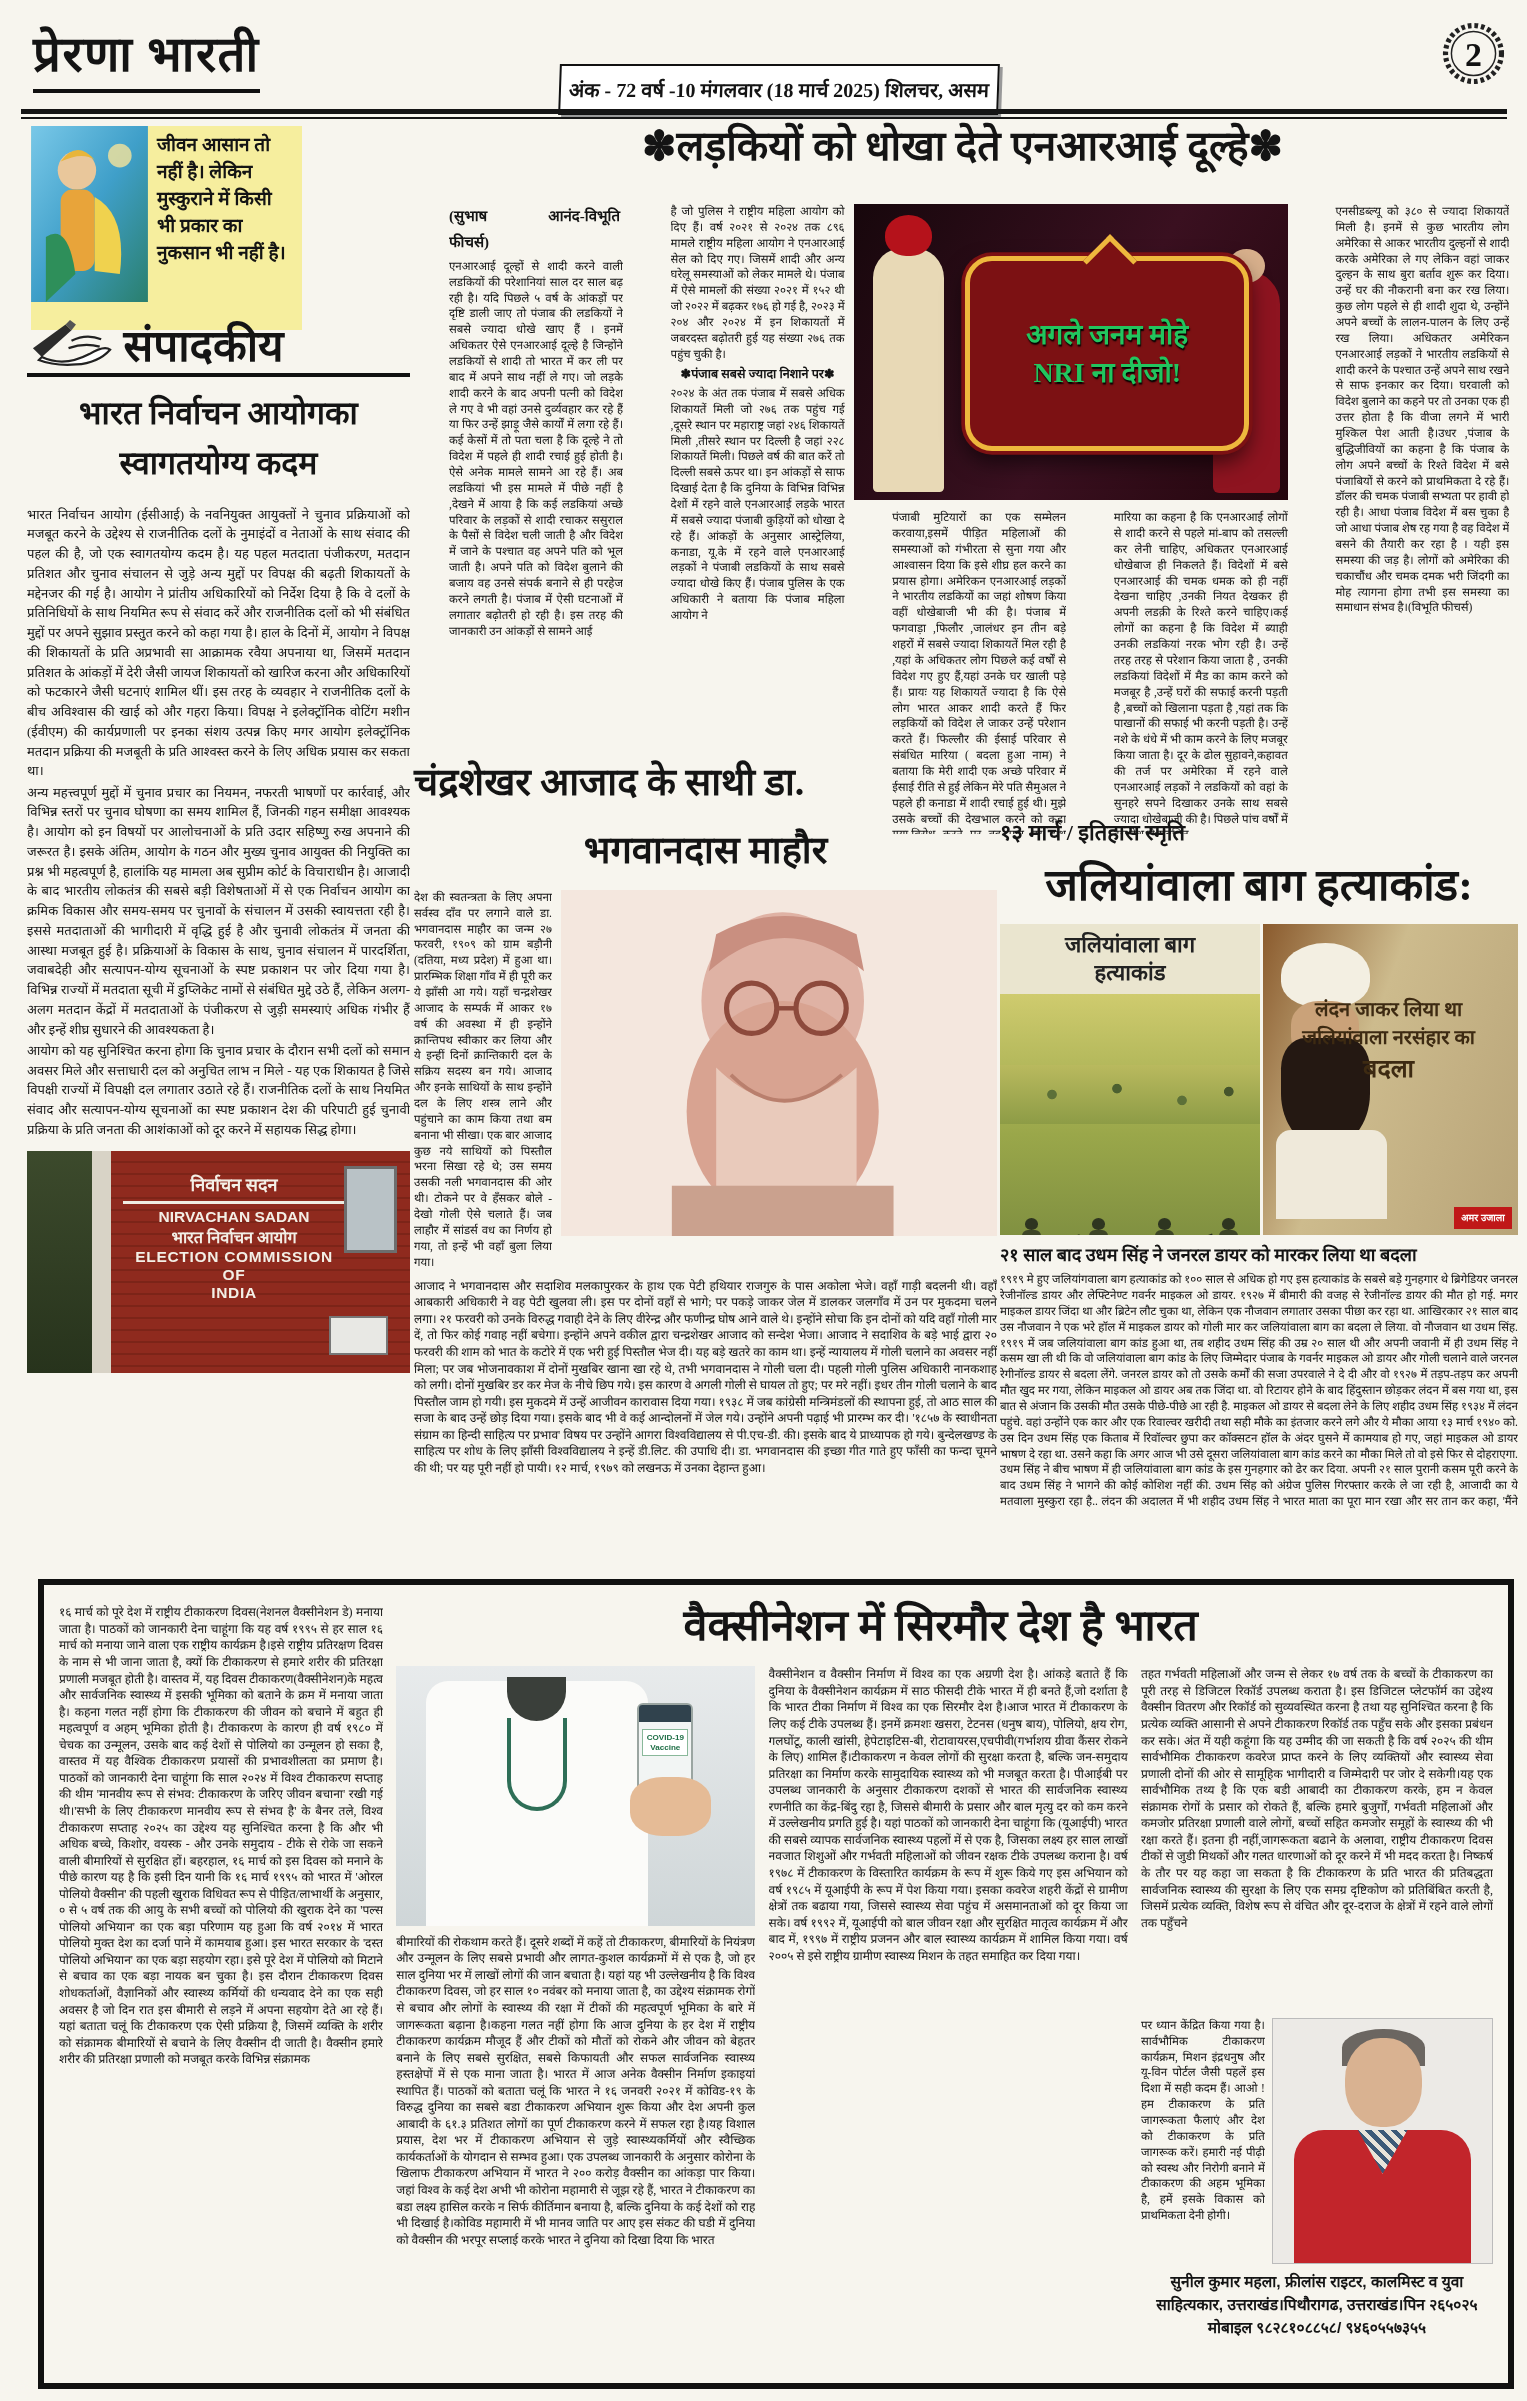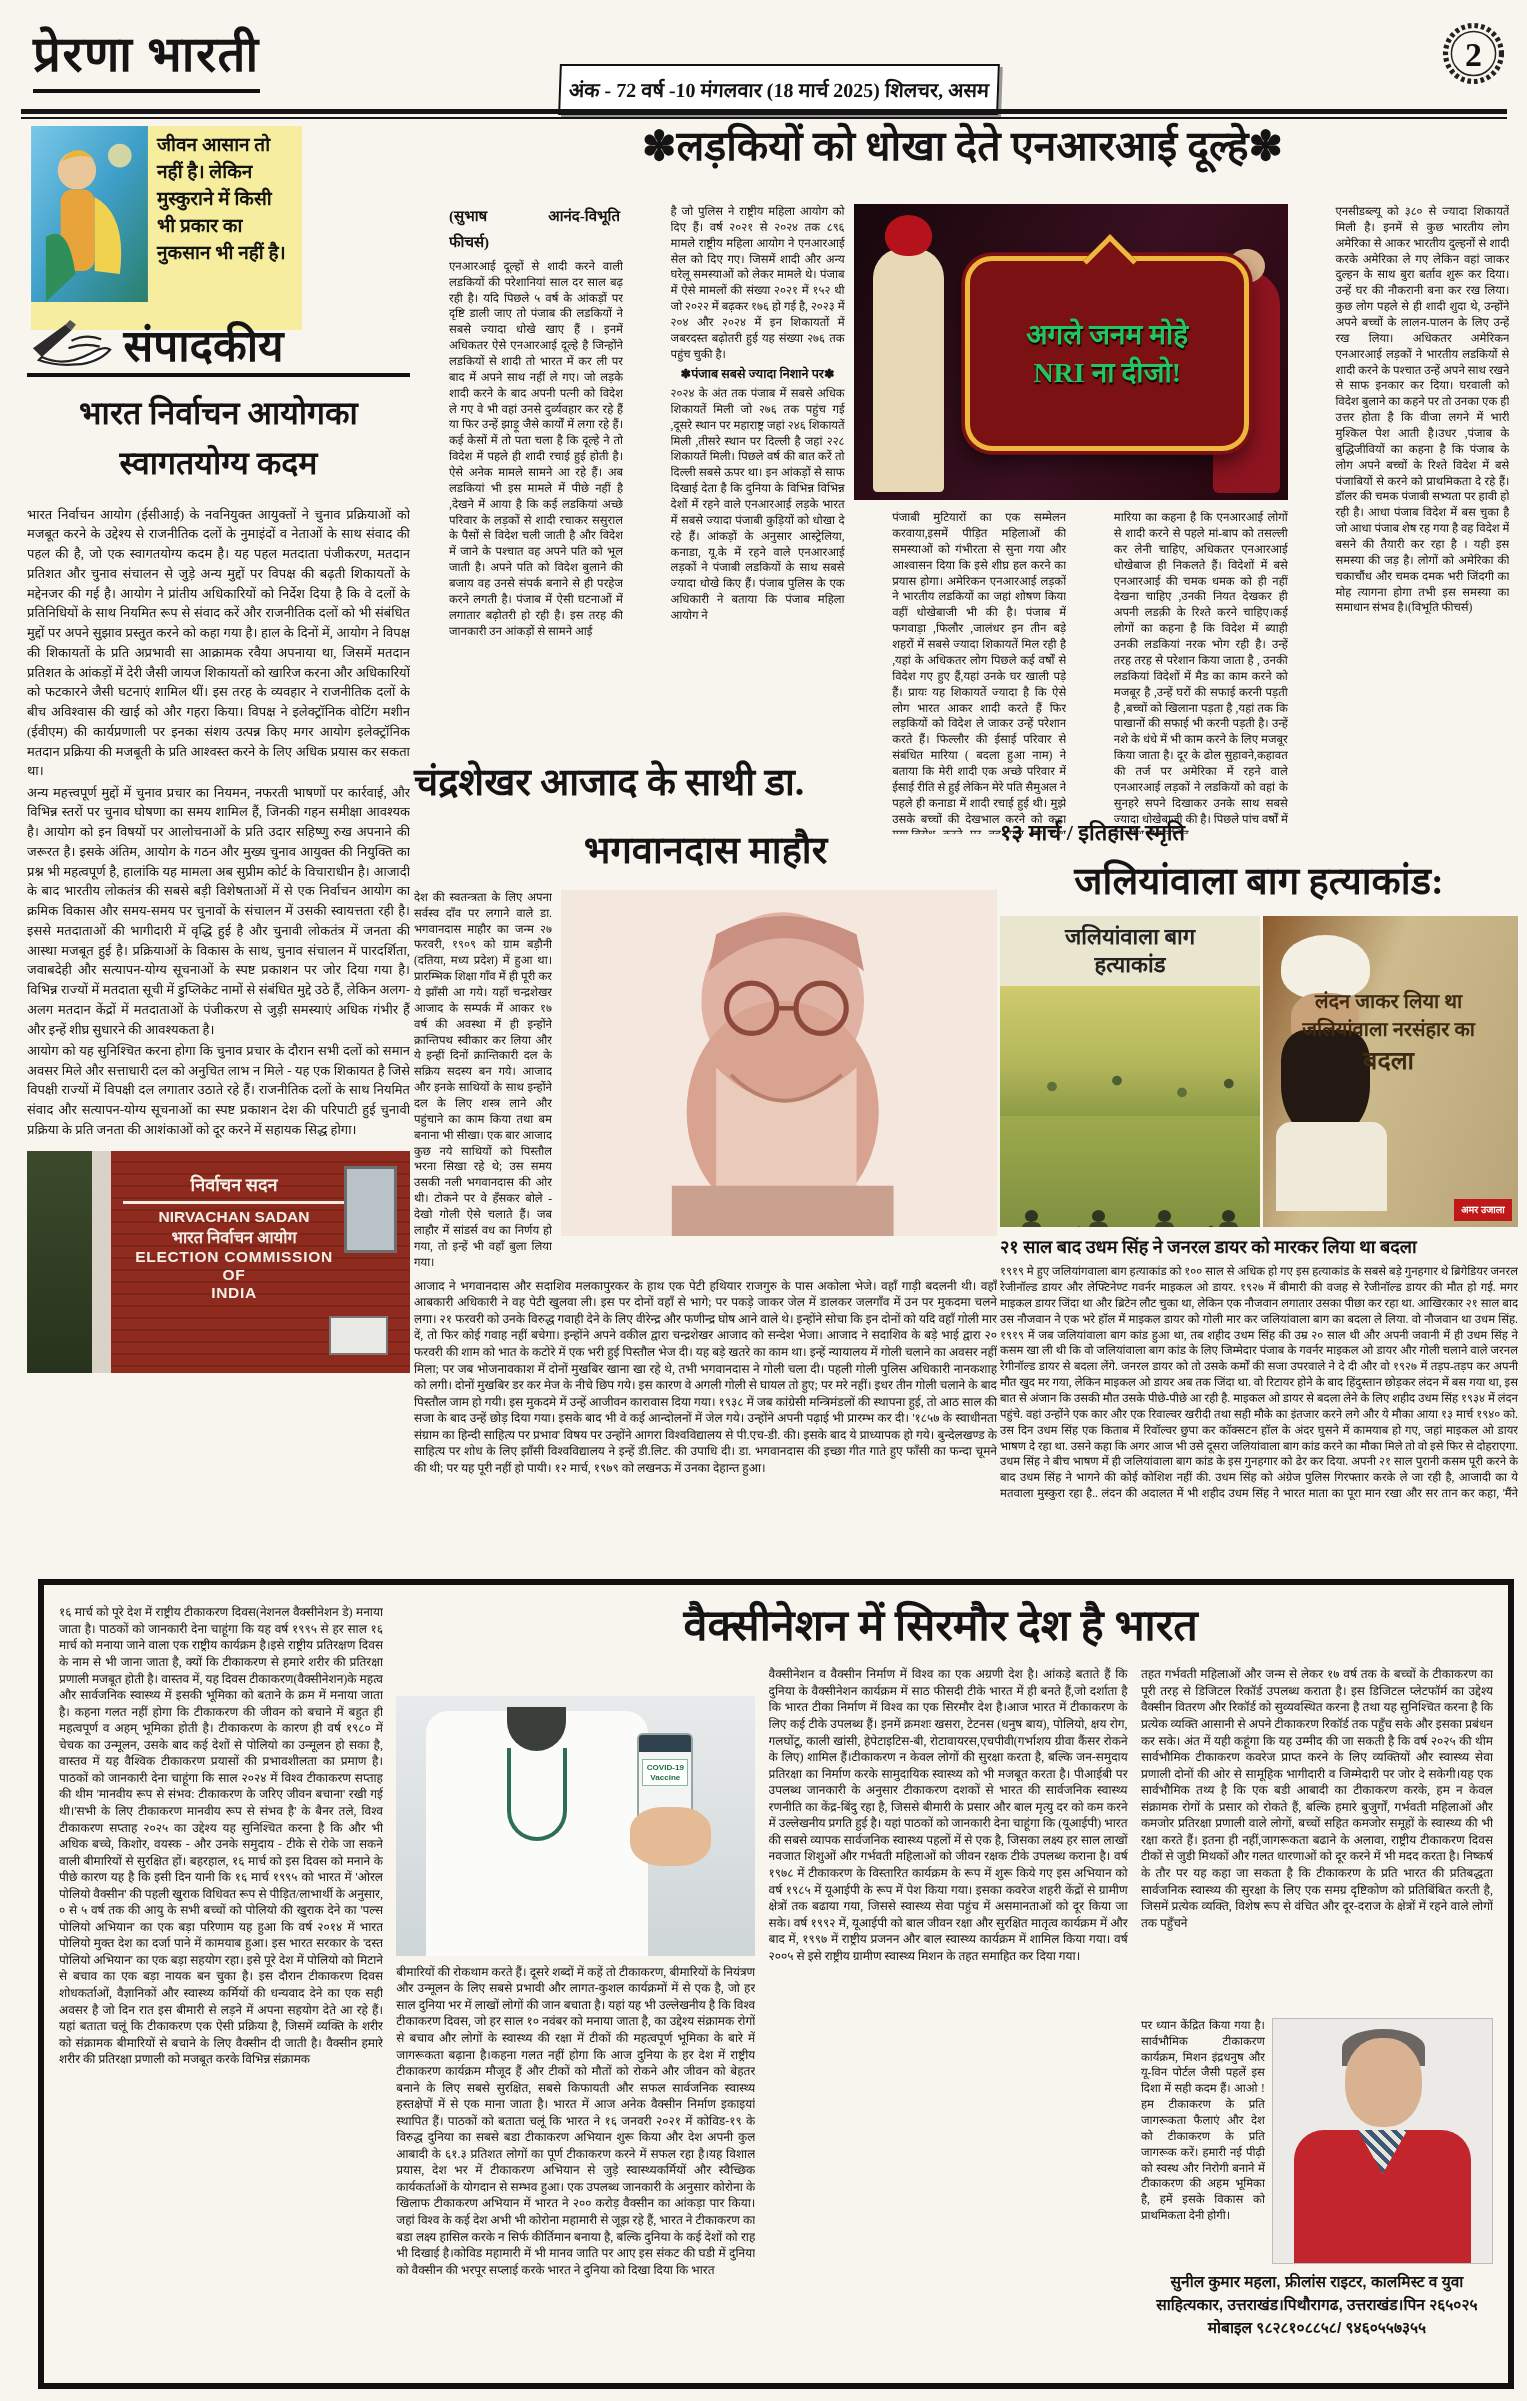--- a/index.html
+++ b/index.html
@@ -66,42 +66,42 @@
   .mahaur{position:absolute;left:414px;top:763px;width:583px;}
   .mh-h{text-align:left;font-size:38px;font-weight:bold;line-height:1.04;}
   .mh-h2{text-align:center;font-size:38px;font-weight:bold;margin-top:19px;}
   .mh-row{display:flex;margin-top:16.3px;}
   .mh-left{width:138px;flex:none;font-size:11.5px;}
   .mh-portrait{flex:1;height:346px;margin-left:9px;position:relative;background:#f6ece4;overflow:hidden;}
   .mh-bottom{margin-top:7.4px;height:263px;font-size:12px;}
   
   .jall{position:absolute;left:1000px;top:763px;width:518px;}
   .jall-kicker{font-size:22px;font-weight:bold;margin-top:53px;}
-  .jall-h{text-align:center;font-size:38px;font-weight:bold;margin:7.4px 0 10.4px 0;}
+  .jall-h{text-align:center;font-size:44px;font-weight:bold;margin:7.4px 0 10.4px 0;}
   .jall-imgs{display:flex;gap:3px;height:311px;}
   .jl{width:260px;position:relative;overflow:hidden;background:#c7c46a;}
   .jl-band{background:#eae5cf;color:#222;text-align:center;font-weight:bold;font-size:22px;line-height:1.25;padding:7.4px 0;}
   .jl-scene{position:relative;height:100%;background:linear-gradient(#cfcb6e 0%,#9aa74a 45%,#6f813b 100%);}
   .jr{flex:1;position:relative;overflow:hidden;background:linear-gradient(110deg,#8a5a2d,#cdbb8d 40%,#b8a478);}
   .jr-man{position:absolute;left:13.3px;top:19px;width:111px;height:274px;}
   .jr-turban{width:89px;height:64px;background:#f3efe2;border-radius:50% 50% 40% 40%;margin-left:4.4px;}
   .jr-face{width:68px;height:59px;background:#caa279;border-radius:40%;margin:-6px 0 0 15px;}
   .jr-beard{width:89px;height:111px;background:#241812;border-radius:30% 30% 55% 55%;margin:-22px 0 0 4.4px;}
   .jr-body{width:111px;height:89px;background:#efe9da;border-radius:15px 15px 0 0;margin-top:-19px;}
   .jr-text{position:absolute;right:7.4px;top:71px;width:244px;text-align:center;font-weight:bold;color:#3d2a12;font-size:20px;line-height:1.4;}
   .jr-badge{position:absolute;right:6px;bottom:6px;width:58px;height:22px;background:#c01818;color:#fff;font-size:9.6px;font-weight:bold;display:flex;align-items:center;justify-content:center;font-family:"Liberation Sans",sans-serif;}
   .jall-cap{font-weight:bold;font-size:18px;margin:7.4px 0 6px 0;}
   .jall-body{font-size:11.5px;height:238px;}
   
   .vaccine{position:absolute;left:38px;top:1579px;width:1476px;height:810px;border:6.7px solid #111;box-sizing:border-box;background:#f7f5ee;}
   .vx-h{margin:9px 22px 7.4px 24%;text-align:center;font-size:43px;font-weight:bold;}
   .vx-cols{display:flex;gap:13.3px;padding:6px 15px 0 15px;}
   .vx-c{font-size:12px;}
   .vx-c1{width:324px;height:695px;margin-top:-62px;}
-  .vx-c2{width:359px;height:695px;margin-top:30px;}
+  .vx-c2{width:359px;height:695px;}
   .vx-c3{width:359px;height:695px;}
   .vx-c4{flex:1;height:695px;}
   .vaccine-photo{position:relative;width:100%;height:260px;background:linear-gradient(#e8ebec,#cfd6d8);margin-bottom:7.4px;overflow:hidden;}
   .coat{position:absolute;left:30px;top:15px;width:222px;height:251px;background:#fbfbf9;border-radius:22px 22px 0 0;}
   .coat:before{content:"";position:absolute;left:81px;top:-4.4px;width:59px;height:44px;background:#3a3f3a;border-radius:0 0 30px 30px;}
   .steth{position:absolute;left:111px;top:52px;width:52px;height:89px;border:4.4px solid #2e6e57;border-top:none;border-radius:0 0 37px 37px;}
   .hand{position:absolute;right:44px;top:111px;width:81px;height:59px;background:#e5bb96;border-radius:40%;}
   .vial{position:absolute;right:62px;top:37px;width:52px;height:96px;background:#f2f5f4;border:2.2px solid #9aa5a1;border-radius:6px;}
   .vial-cap{height:16.3px;background:#30424d;border-radius:3px 3px 0 0;}
   .vial-label{margin:7.4px 3px 0 3px;background:#fff;border:0.7px solid #89b89a;color:#1e6e46;font-family:"Liberation Sans",sans-serif;

